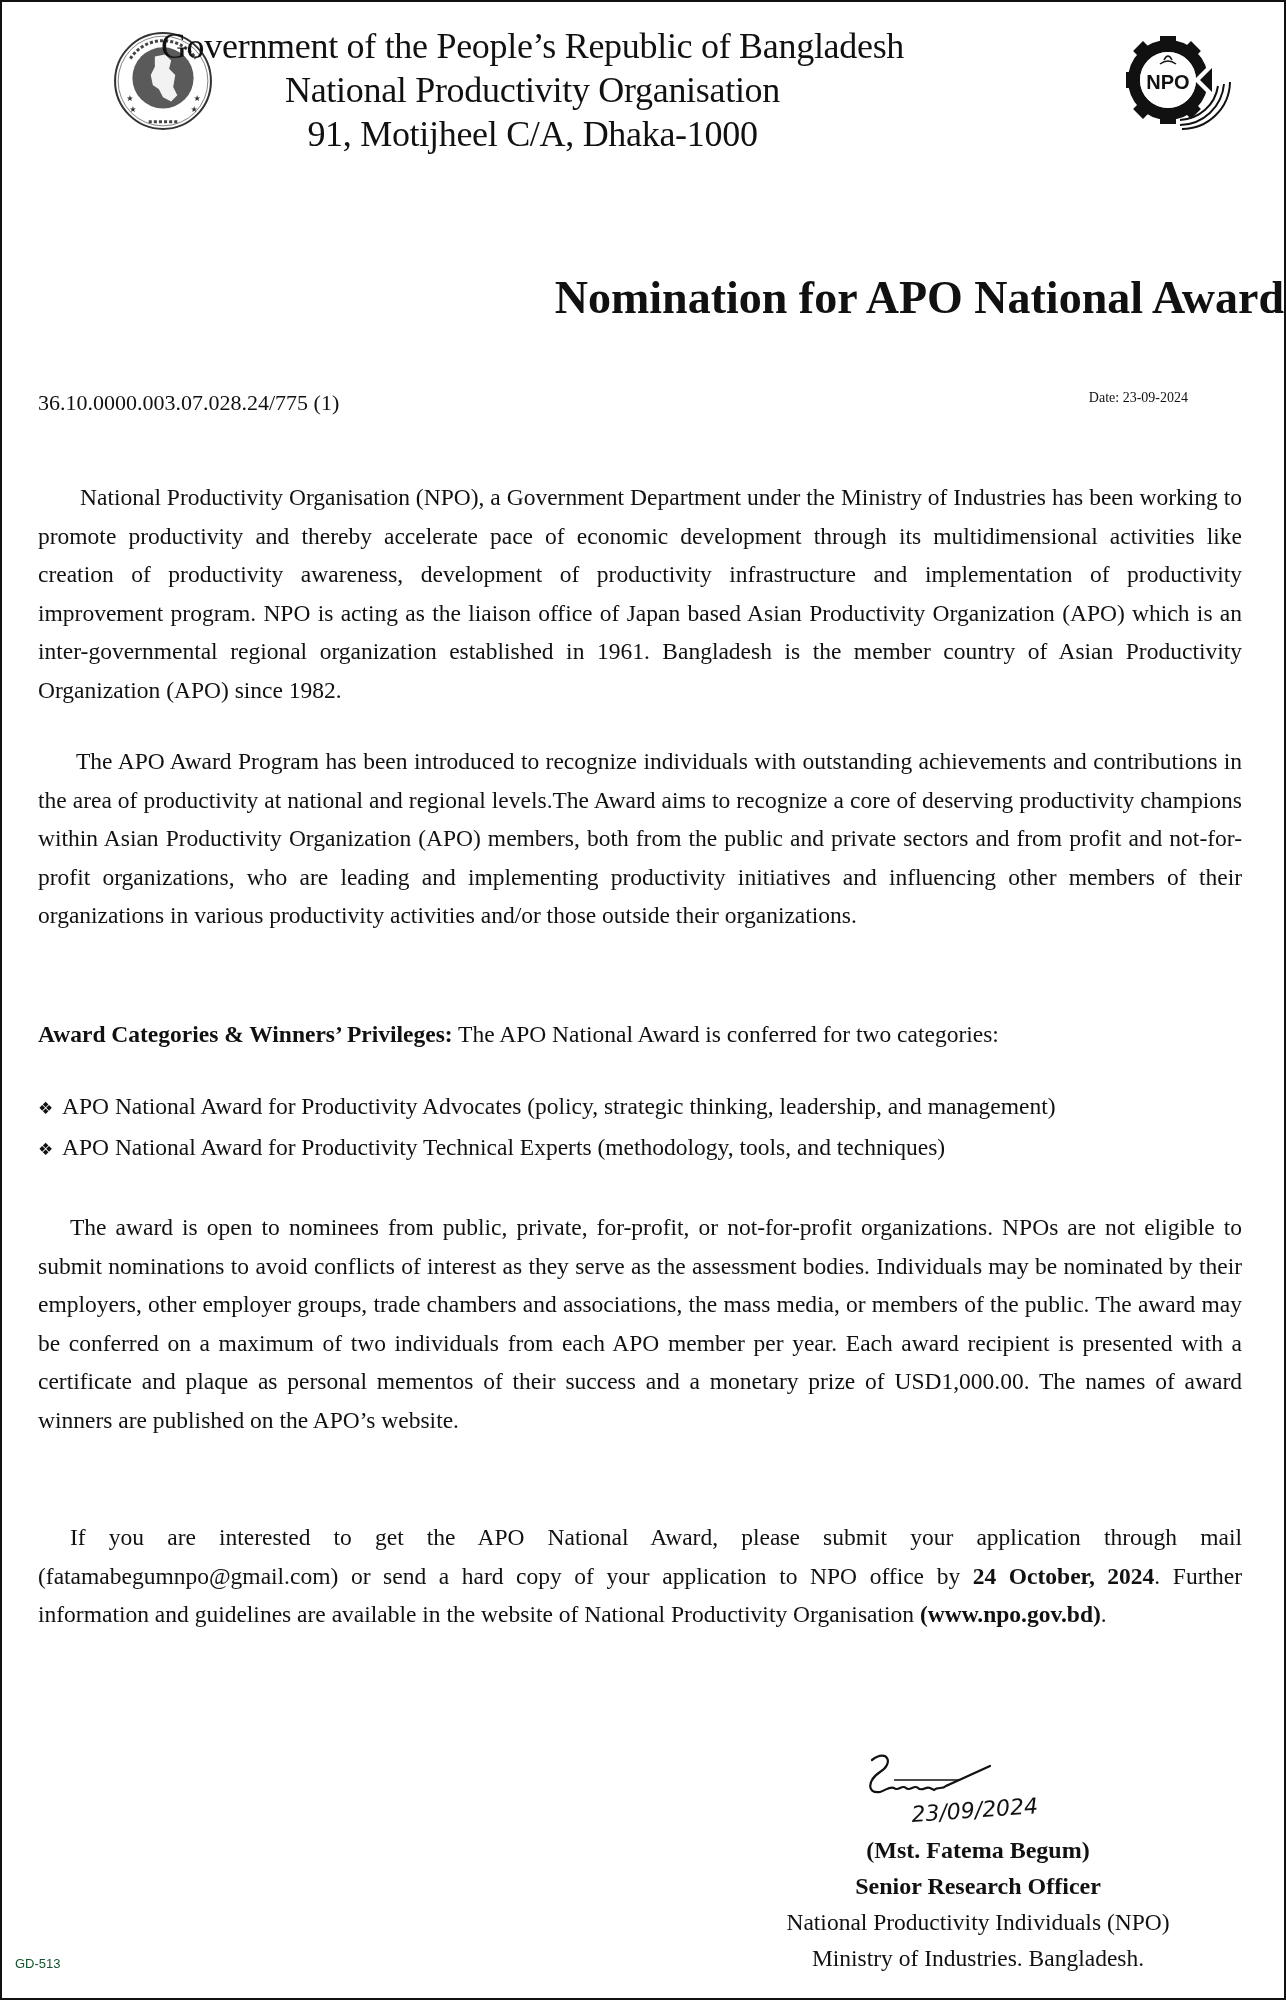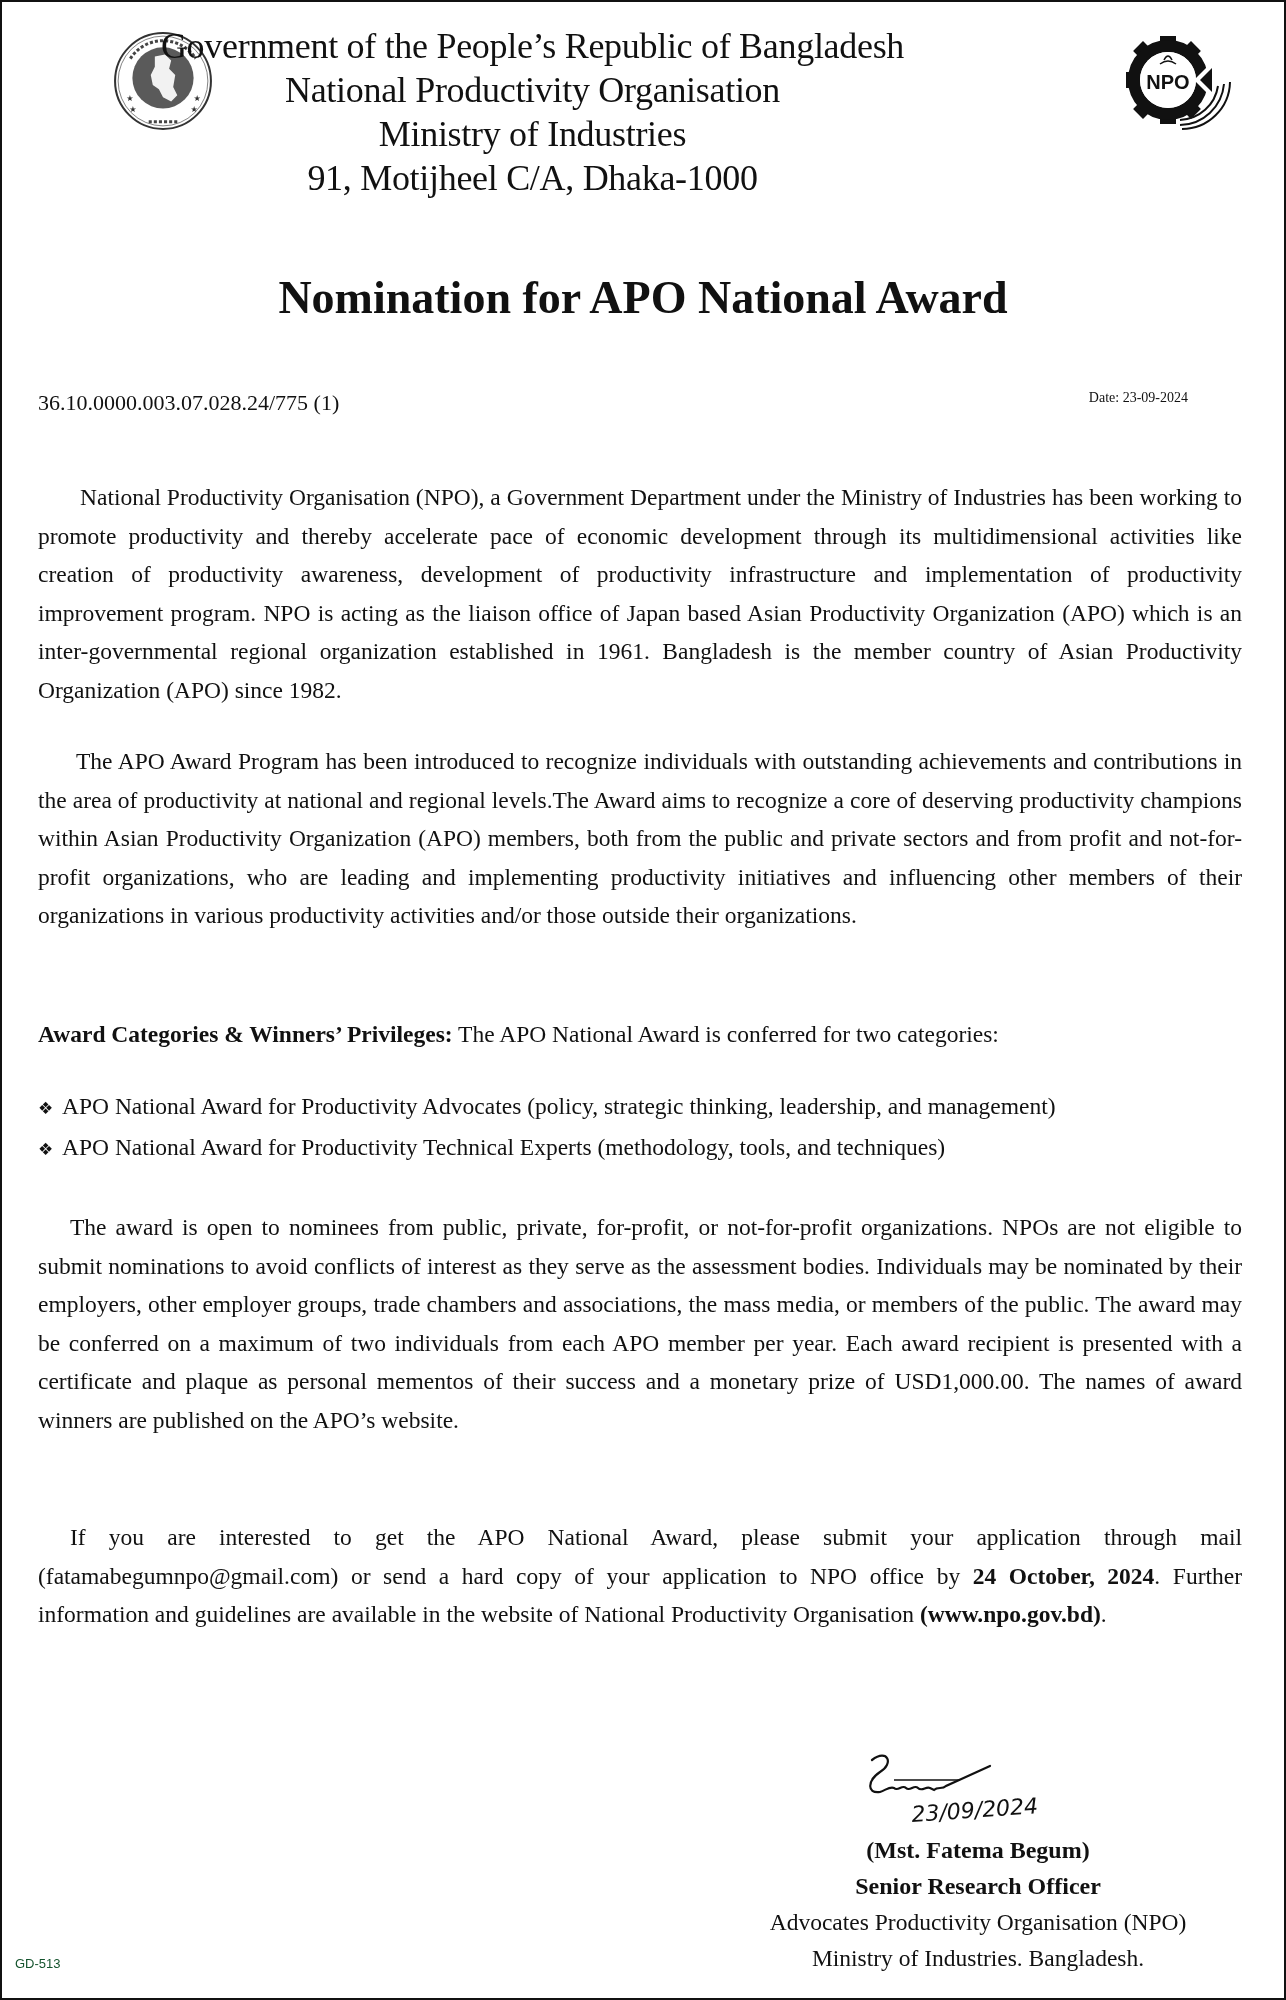--- a/index.html
+++ b/index.html
@@ -7,21 +7,21 @@
   .frame {
     position: absolute; left: 0; top: 0; width: 1282px; height: 1996px;
     border: 2px solid #111; background: #fff;
   }
   .serif { font-family: "Liberation Serif", "DejaVu Serif", serif; color: #111; }
   .header { position: absolute; left: 0; top: 22px; width: 1061px; text-align: center; }
   .header .line { font-size: 36px; line-height: 44px; letter-spacing: -0.3px; }
   .seal { position: absolute; left: 110px; top: 28px; width: 102px; height: 102px; }
   .npo-logo { position: absolute; left: 1118px; top: 28px; width: 120px; height: 100px; }
   .title {
-    position: absolute; left: 0; top: 268px; width: 1282px; text-align: center;
+    position: absolute; left: 0; top: 268px; width: 1282px; text-align: right;
     font-size: 46px; font-weight: bold; line-height: 56px;
   }
   .memo { position: absolute; left: 36px; top: 388px; font-size: 22px; }
   .date { position: absolute; right: 96px; top: 388px; font-size: 14px; }
   .para {
     position: absolute; left: 36px; width: 1204px; font-size: 23.5px; line-height: 38.6px;
     text-align: justify; text-indent: 42px;
   }
   .p1 { top: 476px; }
   .p2 { top: 740px; text-indent: 38px; }
@@ -55,21 +55,20 @@
     <text x="80" y="70" font-size="8" fill="#333" font-family="DejaVu Sans, sans-serif">★</text>
     <text x="17" y="80" font-size="8" fill="#333" font-family="DejaVu Sans, sans-serif">★</text>
     <text x="77" y="80" font-size="8" fill="#333" font-family="DejaVu Sans, sans-serif">★</text>
     <path d="M18 28 A38 38 0 0 1 82 28" fill="none" stroke="#444" stroke-width="3" stroke-dasharray="3 2"></path>
     <path d="M36 90 L64 90" stroke="#444" stroke-width="3" stroke-dasharray="3 2"></path>
   </svg>
 
   <div class="header serif">
     <div class="line">Government of the People’s Republic of Bangladesh</div>
     <div class="line">National Productivity Organisation</div>
-    <div class="line">Ministry of Industries</div>
     <div class="line">91, Motijheel C/A, Dhaka-1000</div>
   </div>
 
   <svg class="npo-logo" viewBox="0 0 120 100">
     <g fill="#111">
       <rect x="40" y="6" width="16" height="12"></rect>
       <rect x="40" y="82" width="16" height="12"></rect>
       <rect x="6" y="42" width="12" height="16"></rect>
       <rect x="16" y="14" width="14" height="14" transform="rotate(45 23 21)"></rect>
       <rect x="16" y="72" width="14" height="14" transform="rotate(45 23 79)"></rect>
@@ -116,18 +115,18 @@
 
   <svg class="signature" viewBox="0 0 200 100">
     <path d="M22 10 C38 -2 44 14 30 22 C18 30 16 44 30 42 C36 40 40 36 44 38 C48 42 52 34 56 38 C60 42 64 34 68 38 C72 42 76 36 80 38 L84 40 C88 36 92 40 96 36 L140 16" fill="none" stroke="#111" stroke-width="2.2" stroke-linecap="round"></path>
     <path d="M44 30 L110 30" fill="none" stroke="#111" stroke-width="1.6"></path>
     <text x="62" y="72" font-family="DejaVu Sans, sans-serif" font-size="22" font-style="italic" fill="#111" transform="rotate(-4 62 72)">23/09/2024</text>
   </svg>
 
   <div class="sign-block serif">
     <div class="name">(Mst. Fatema Begum)</div>
     <div class="role">Senior Research Officer</div>
-    <div class="org">Advocates Productivity Organisation (NPO)</div>
+    <div class="org">National Productivity Individuals (NPO)</div>
     <div class="org">Ministry of Industries. Bangladesh.</div>
   </div>
 
   <div class="gd">GD-513</div>
 </div>
 
 </body></html>

